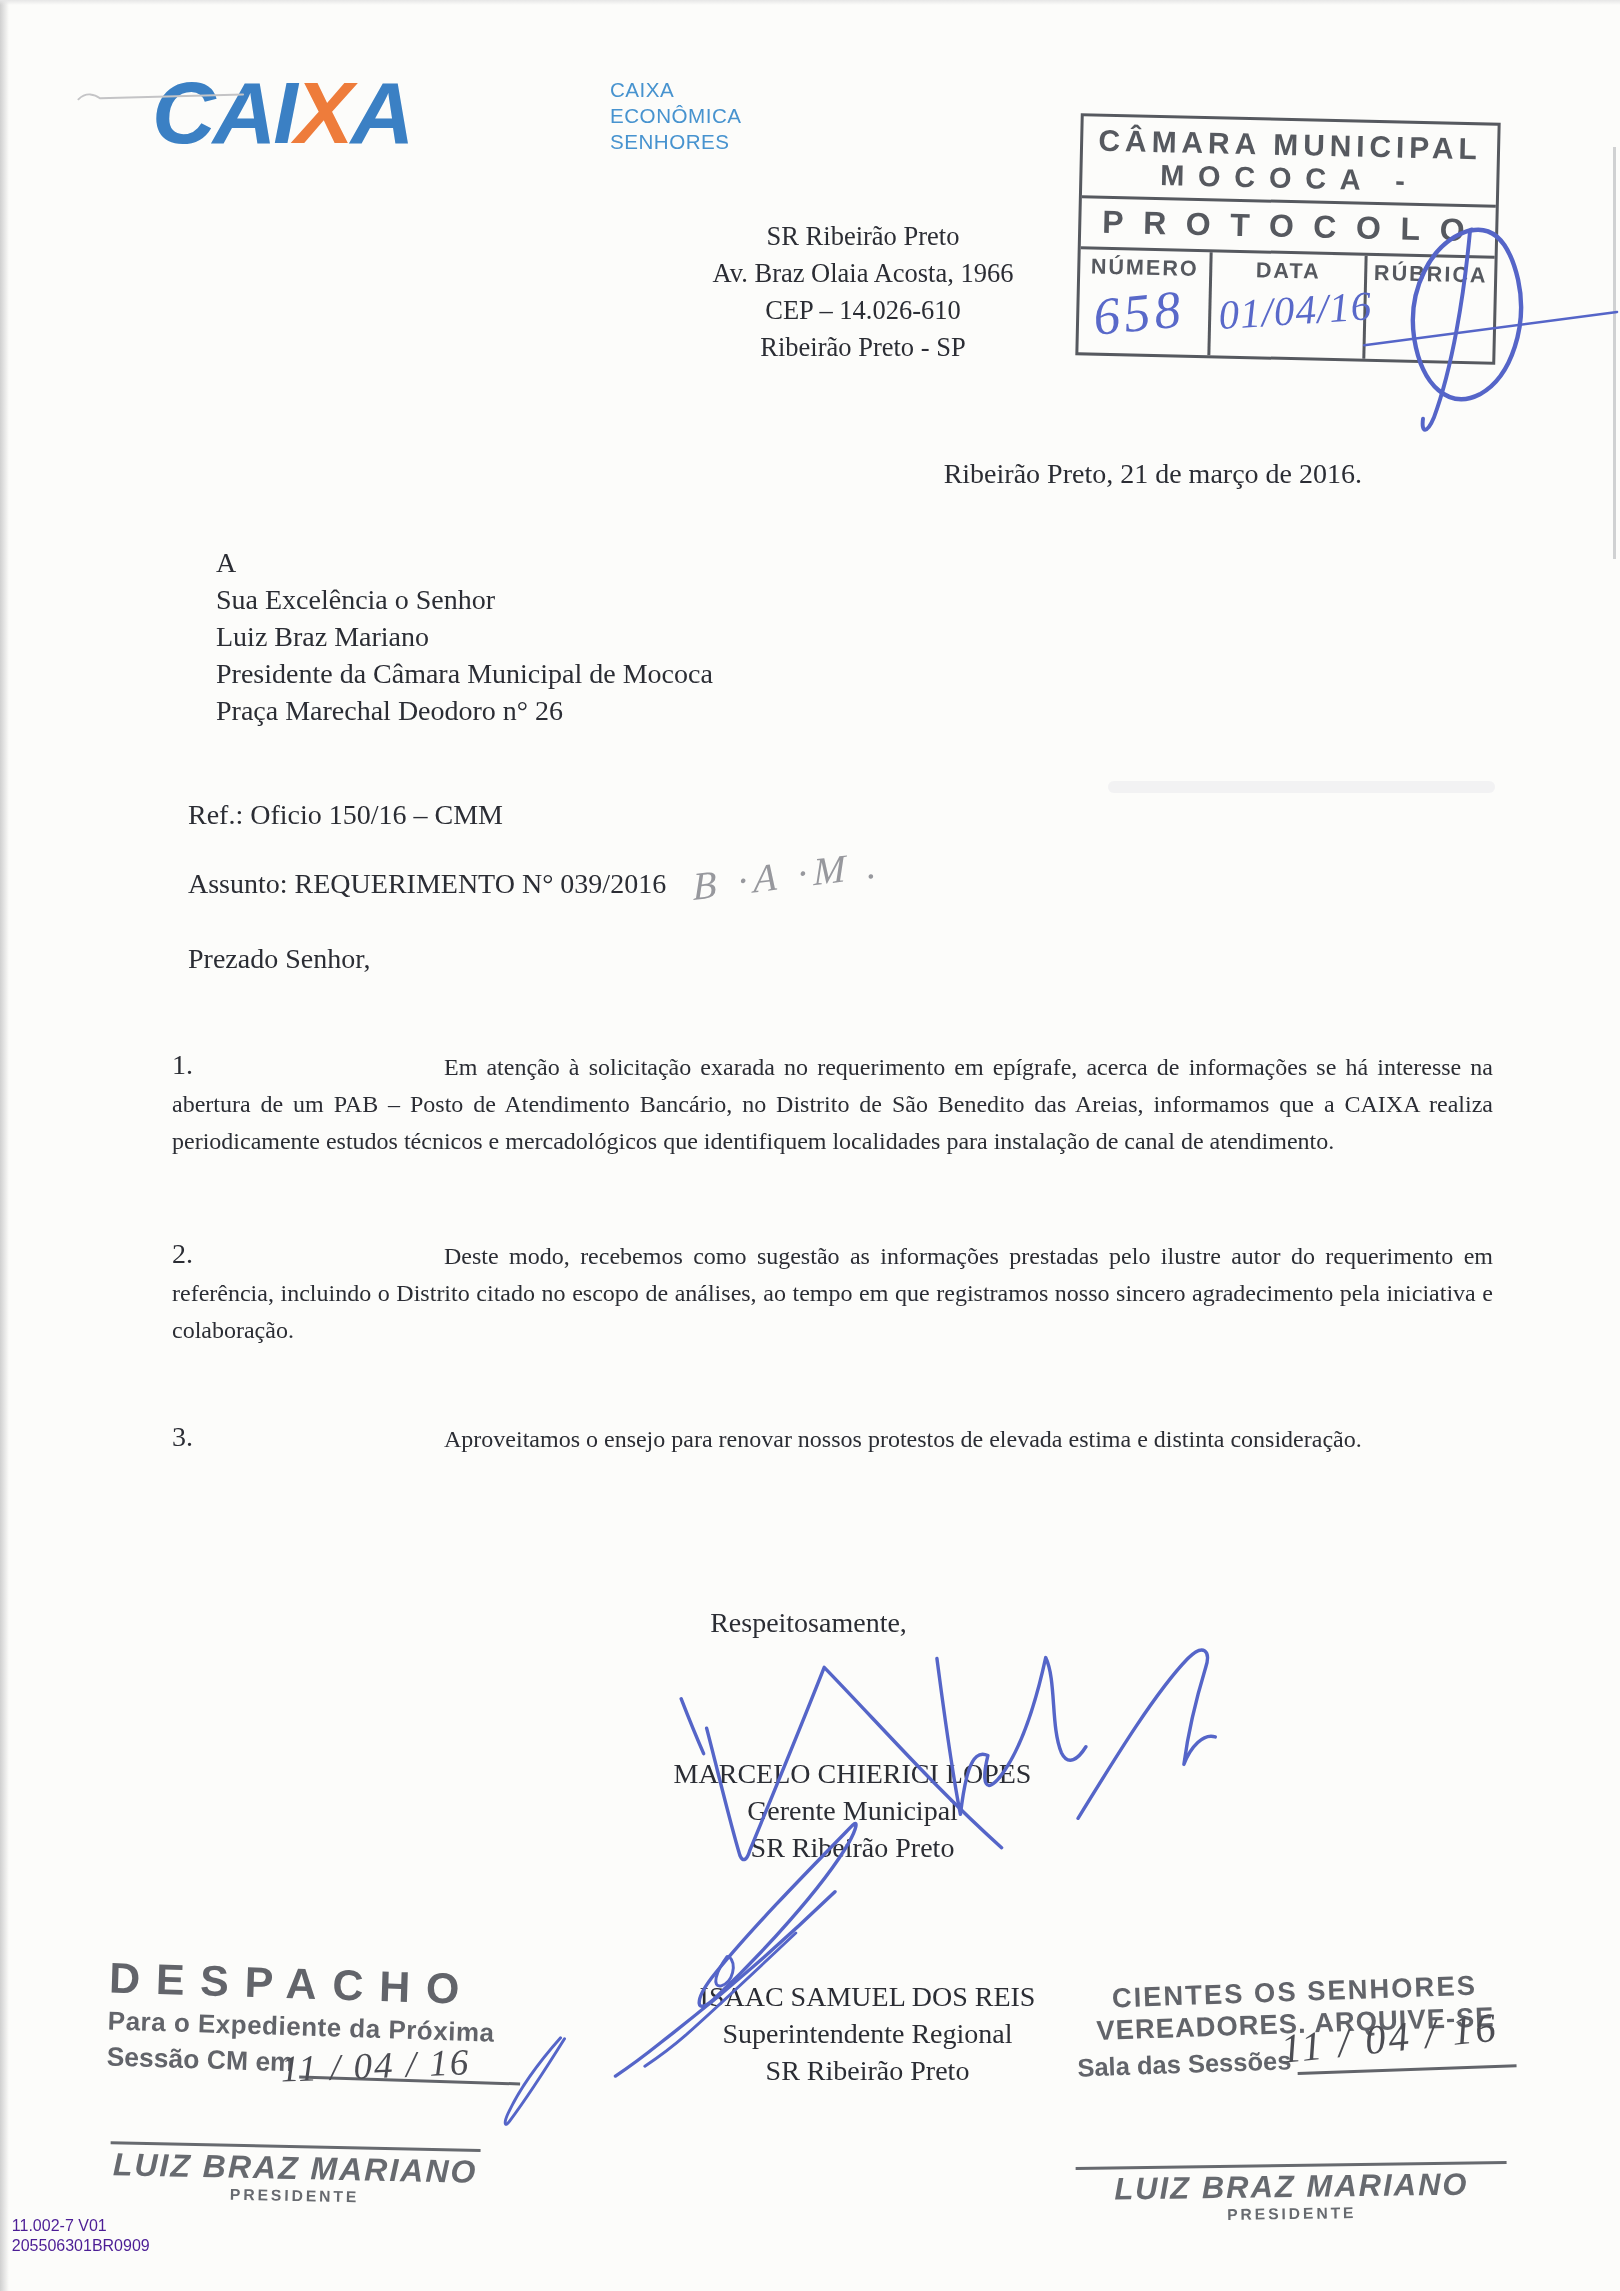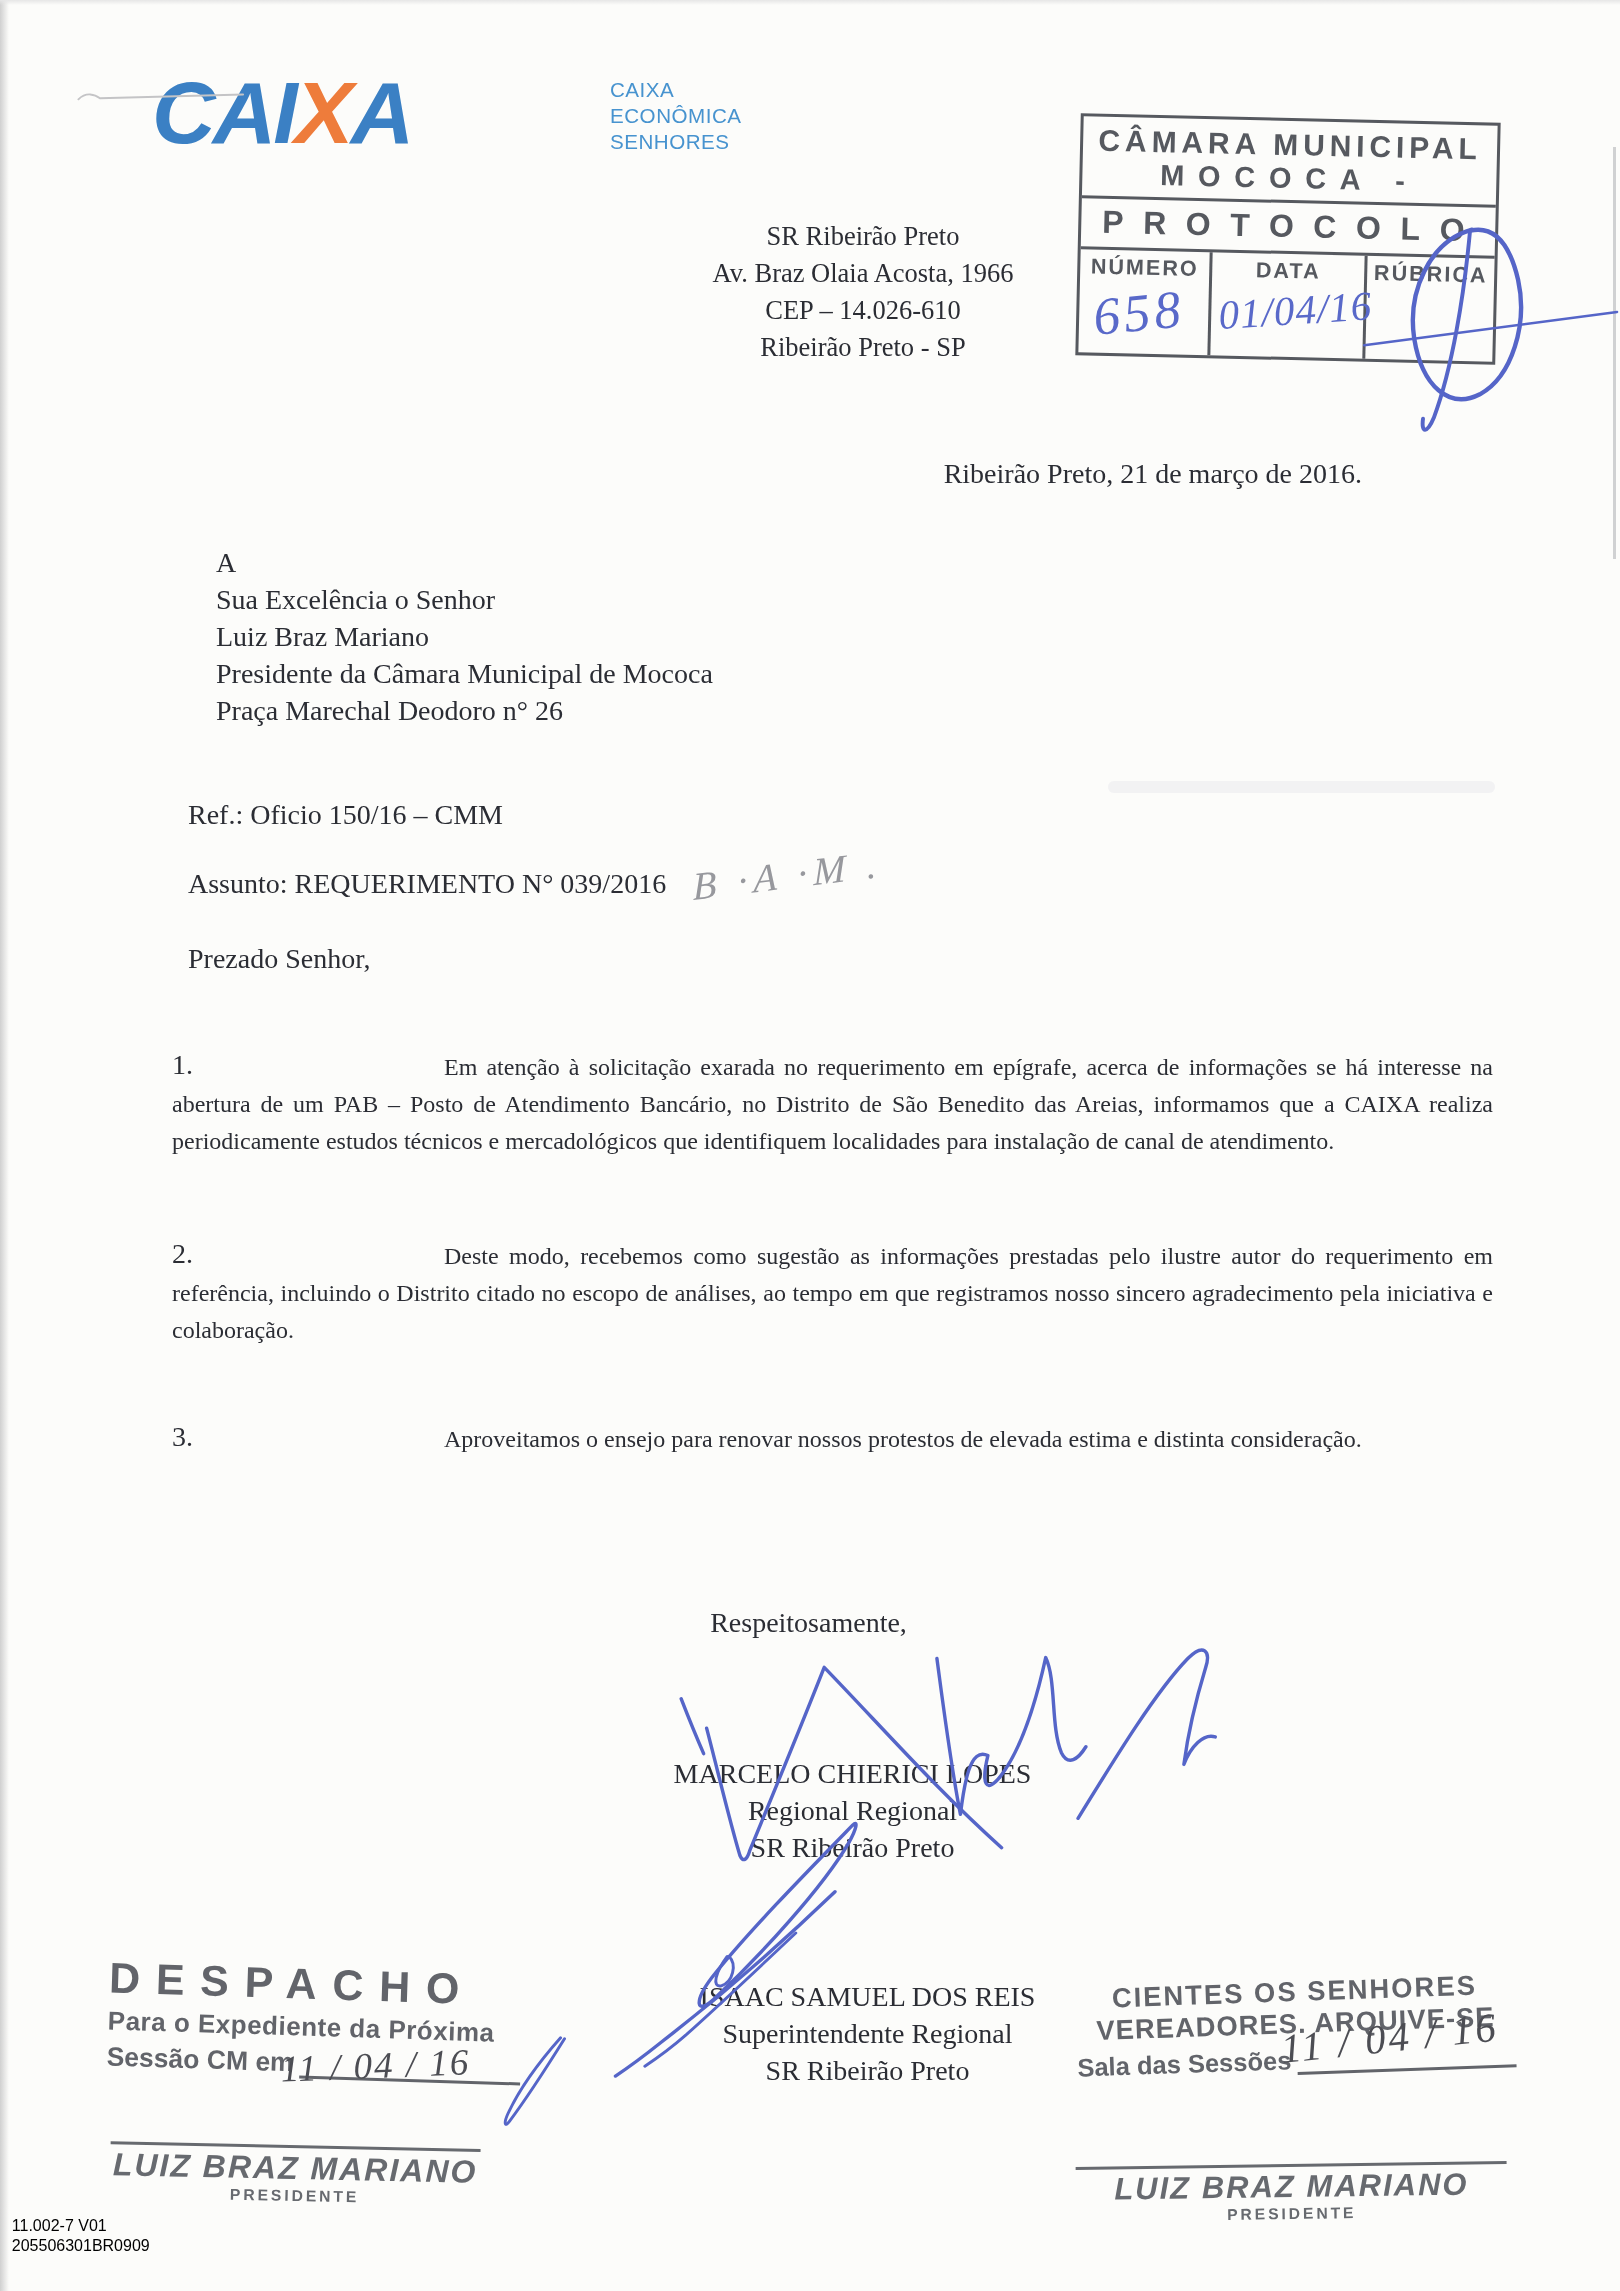--- a/index.html
+++ b/index.html
@@ -104,21 +104,21 @@
   .c-line1 { font-size:27.4px; font-weight:bold; letter-spacing:2px; text-align:center; }
   .c-line2 { font-size:27.4px; font-weight:bold; letter-spacing:1px; text-align:center; }
   .c-row { display:flex; align-items:flex-end; margin-top:5.9px; }
   .c-label { font-size:25.5px; font-weight:bold; white-space:nowrap; }
   .c-underline { flex:1; border-bottom:3.4px solid #55585e; height:27.4px; margin-left:5.9px; }
   .c-date { position:absolute; left:204px; top:41px; font-size:41px;
     transform:rotate(-4deg); letter-spacing:2.9px; }
 
   .footer-codes { position:absolute; left:11.8px; top:2216px;
     font-family:"Liberation Sans","DejaVu Sans",sans-serif;
-    font-size:16px; line-height:19.6px; color:#000000; }
+    font-size:16px; line-height:19.6px; color:#4c1d95; }
 
   .pen-overlay { position:absolute; left:0; top:0; width:1620px; height:2292px;
     pointer-events:none; }
 </style>
 </head>
 <body>
 
 <div class="page">
 
   <div class="edge-left"></div>
@@ -183,21 +183,21 @@
   </div>
   <div class="para" style="top:1421px;">
     <span class="para-num">3.</span>
     <p class="para-text">Aproveitamos o ensejo para renovar nossos protestos de elevada estima e distinta consideração.</p>
   </div>
 
   <div class="closing">Respeitosamente,</div>
 
   <div class="sig-block sig-marcelo">
     <span>MARCELO CHIERICI LOPES</span>
-    <span>Regional Regional</span>
+    <span>Gerente Municipal</span>
     <span>SR Ribeirão Preto</span>
   </div>
 
   <div class="sig-block sig-isaac">
     <span>ISAAC SAMUEL DOS REIS</span>
     <span>Superintendente Regional</span>
     <span>SR Ribeirão Preto</span>
   </div>
 
   <div class="despacho-stamp stamp-sans">

